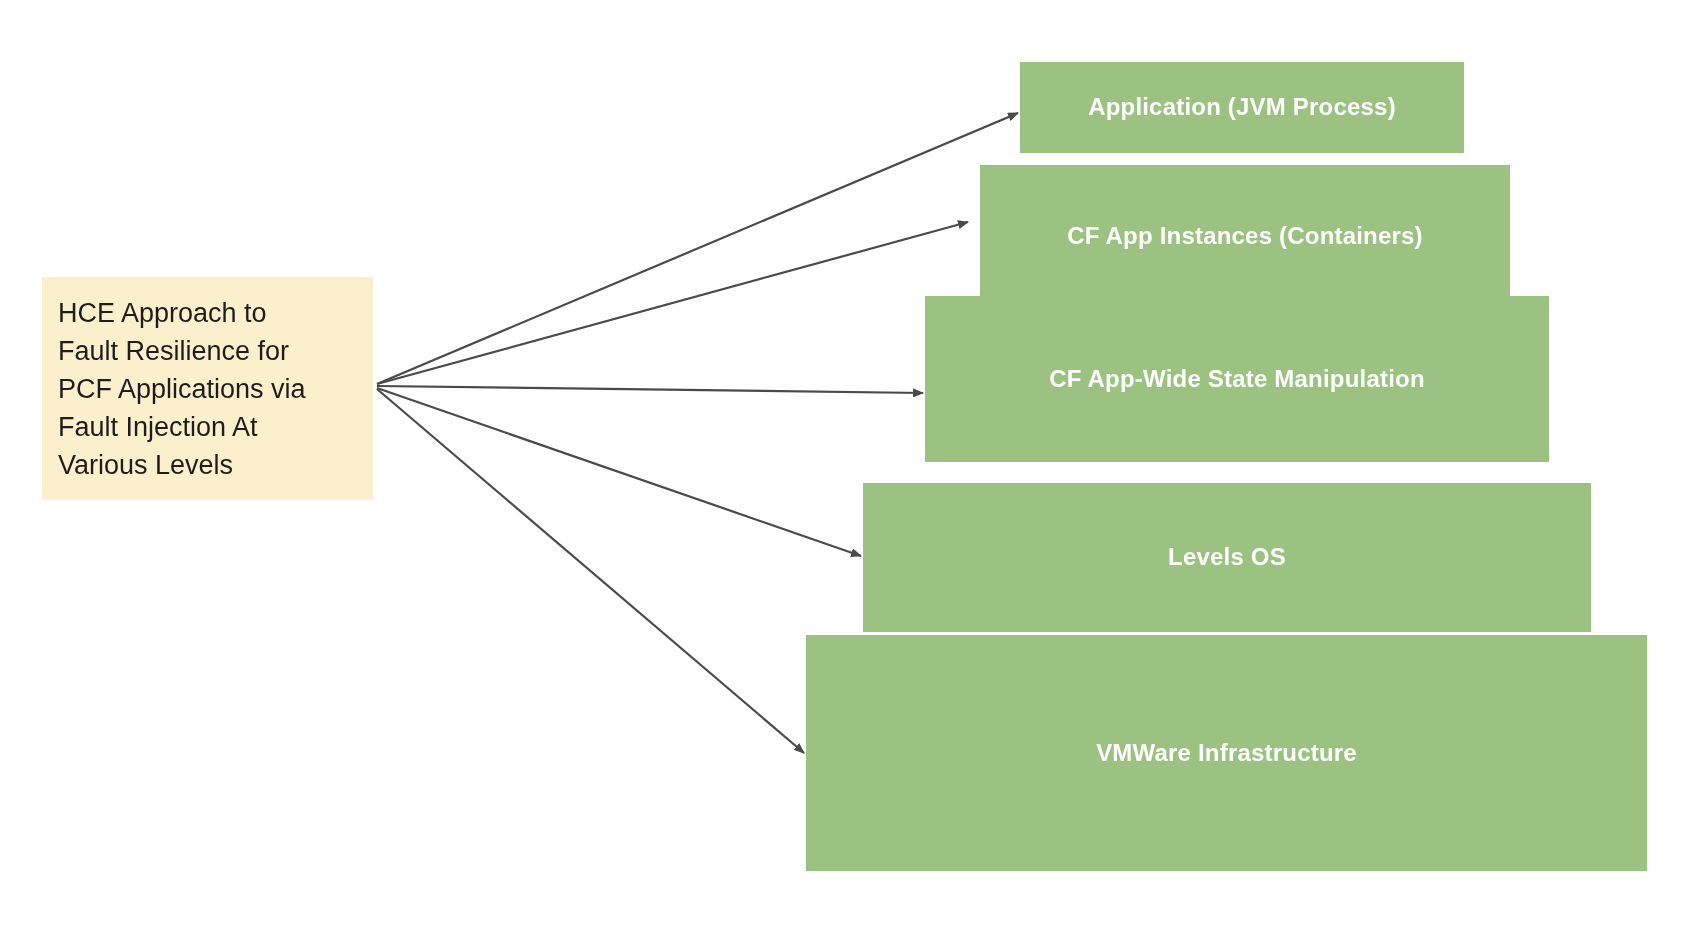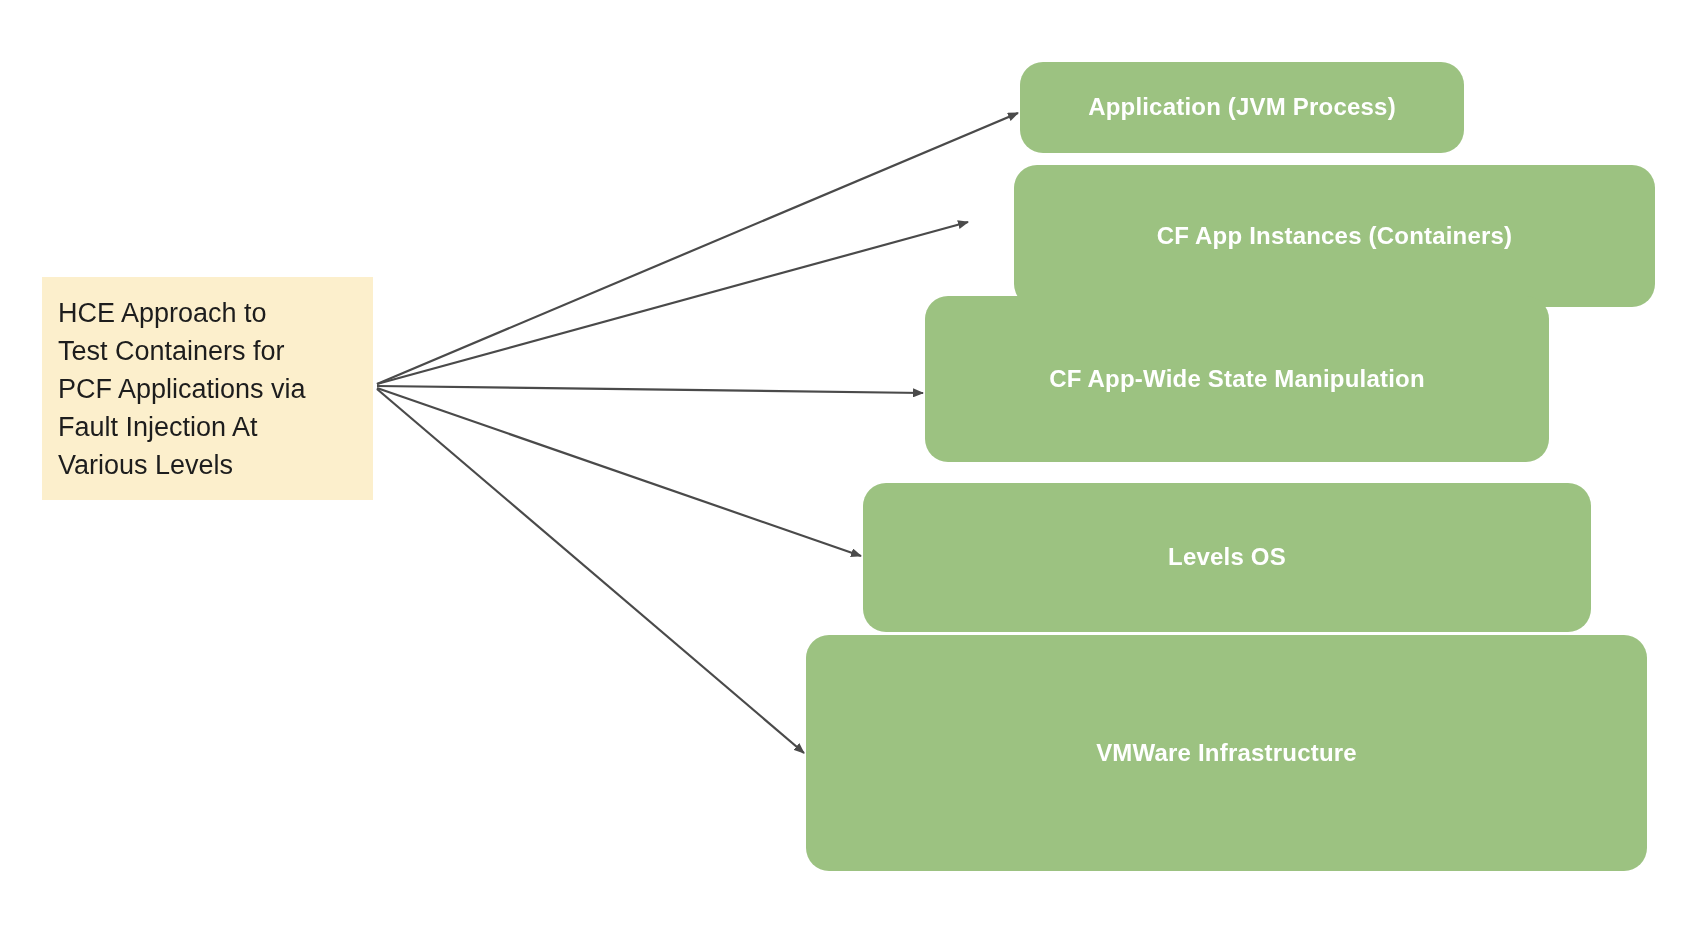--- a/index.html
+++ b/index.html
@@ -48,31 +48,30 @@
   .source-label {
     color: #1d1d1d;
     font-size: 27px;
     line-height: 38px;
     font-weight: 400;
     text-align: left;
     white-space: pre-line;
   }
   .layer-node {
     background: #9cc281;
-    border-radius: 23px;
   }
   .layer-label {
     color: #ffffff;
     font-size: 24px;
     font-weight: bold;
     letter-spacing: 0.2px;
     line-height: 1.2;
   }
   .n1 { left: 1020px; top: 62px;  width: 444px; height: 91px;  }
-  .n2 { left: 1014px;  top: 165px; width: 641px; height: 142px; }
+  .n2 { left: 980px;  top: 165px; width: 530px; height: 142px; }
   .n3 { left: 925px;  top: 296px; width: 624px; height: 166px; }
   .n4 { left: 863px;  top: 483px; width: 728px; height: 149px; }
   .n5 { left: 806px;  top: 635px; width: 841px; height: 236px; }
 </style>
 </head>
 <body>
 
 <div id="canvas">
 
   <svg id="arrow-layer" viewBox="0 0 1695 926" width="1695" height="926" xmlns="http://www.w3.org/2000/svg">
@@ -83,21 +82,21 @@
     </defs>
     <line x1="377" y1="384" x2="1018" y2="113" stroke="#4a4a4a" stroke-width="2.2" marker-end="url(#ah)"></line>
     <line x1="377" y1="384" x2="968" y2="222" stroke="#4a4a4a" stroke-width="2.2" marker-end="url(#ah)"></line>
     <line x1="377" y1="386" x2="923" y2="393" stroke="#4a4a4a" stroke-width="2.2" marker-end="url(#ah)"></line>
     <line x1="377" y1="388" x2="861" y2="556" stroke="#4a4a4a" stroke-width="2.2" marker-end="url(#ah)"></line>
     <line x1="377" y1="389" x2="804" y2="753" stroke="#4a4a4a" stroke-width="2.2" marker-end="url(#ah)"></line>
   </svg>
 
   <div class="node source-node">
     <span class="source-label">HCE Approach to
-Test Containers for
+Fault Resilience for
 PCF Applications via
 Fault Injection At
 Various Levels</span>
   </div>
 
   <div class="node layer-node n1">
     <span class="layer-label">Application (JVM Process)</span>
   </div>
 
   <div class="node layer-node n2">

